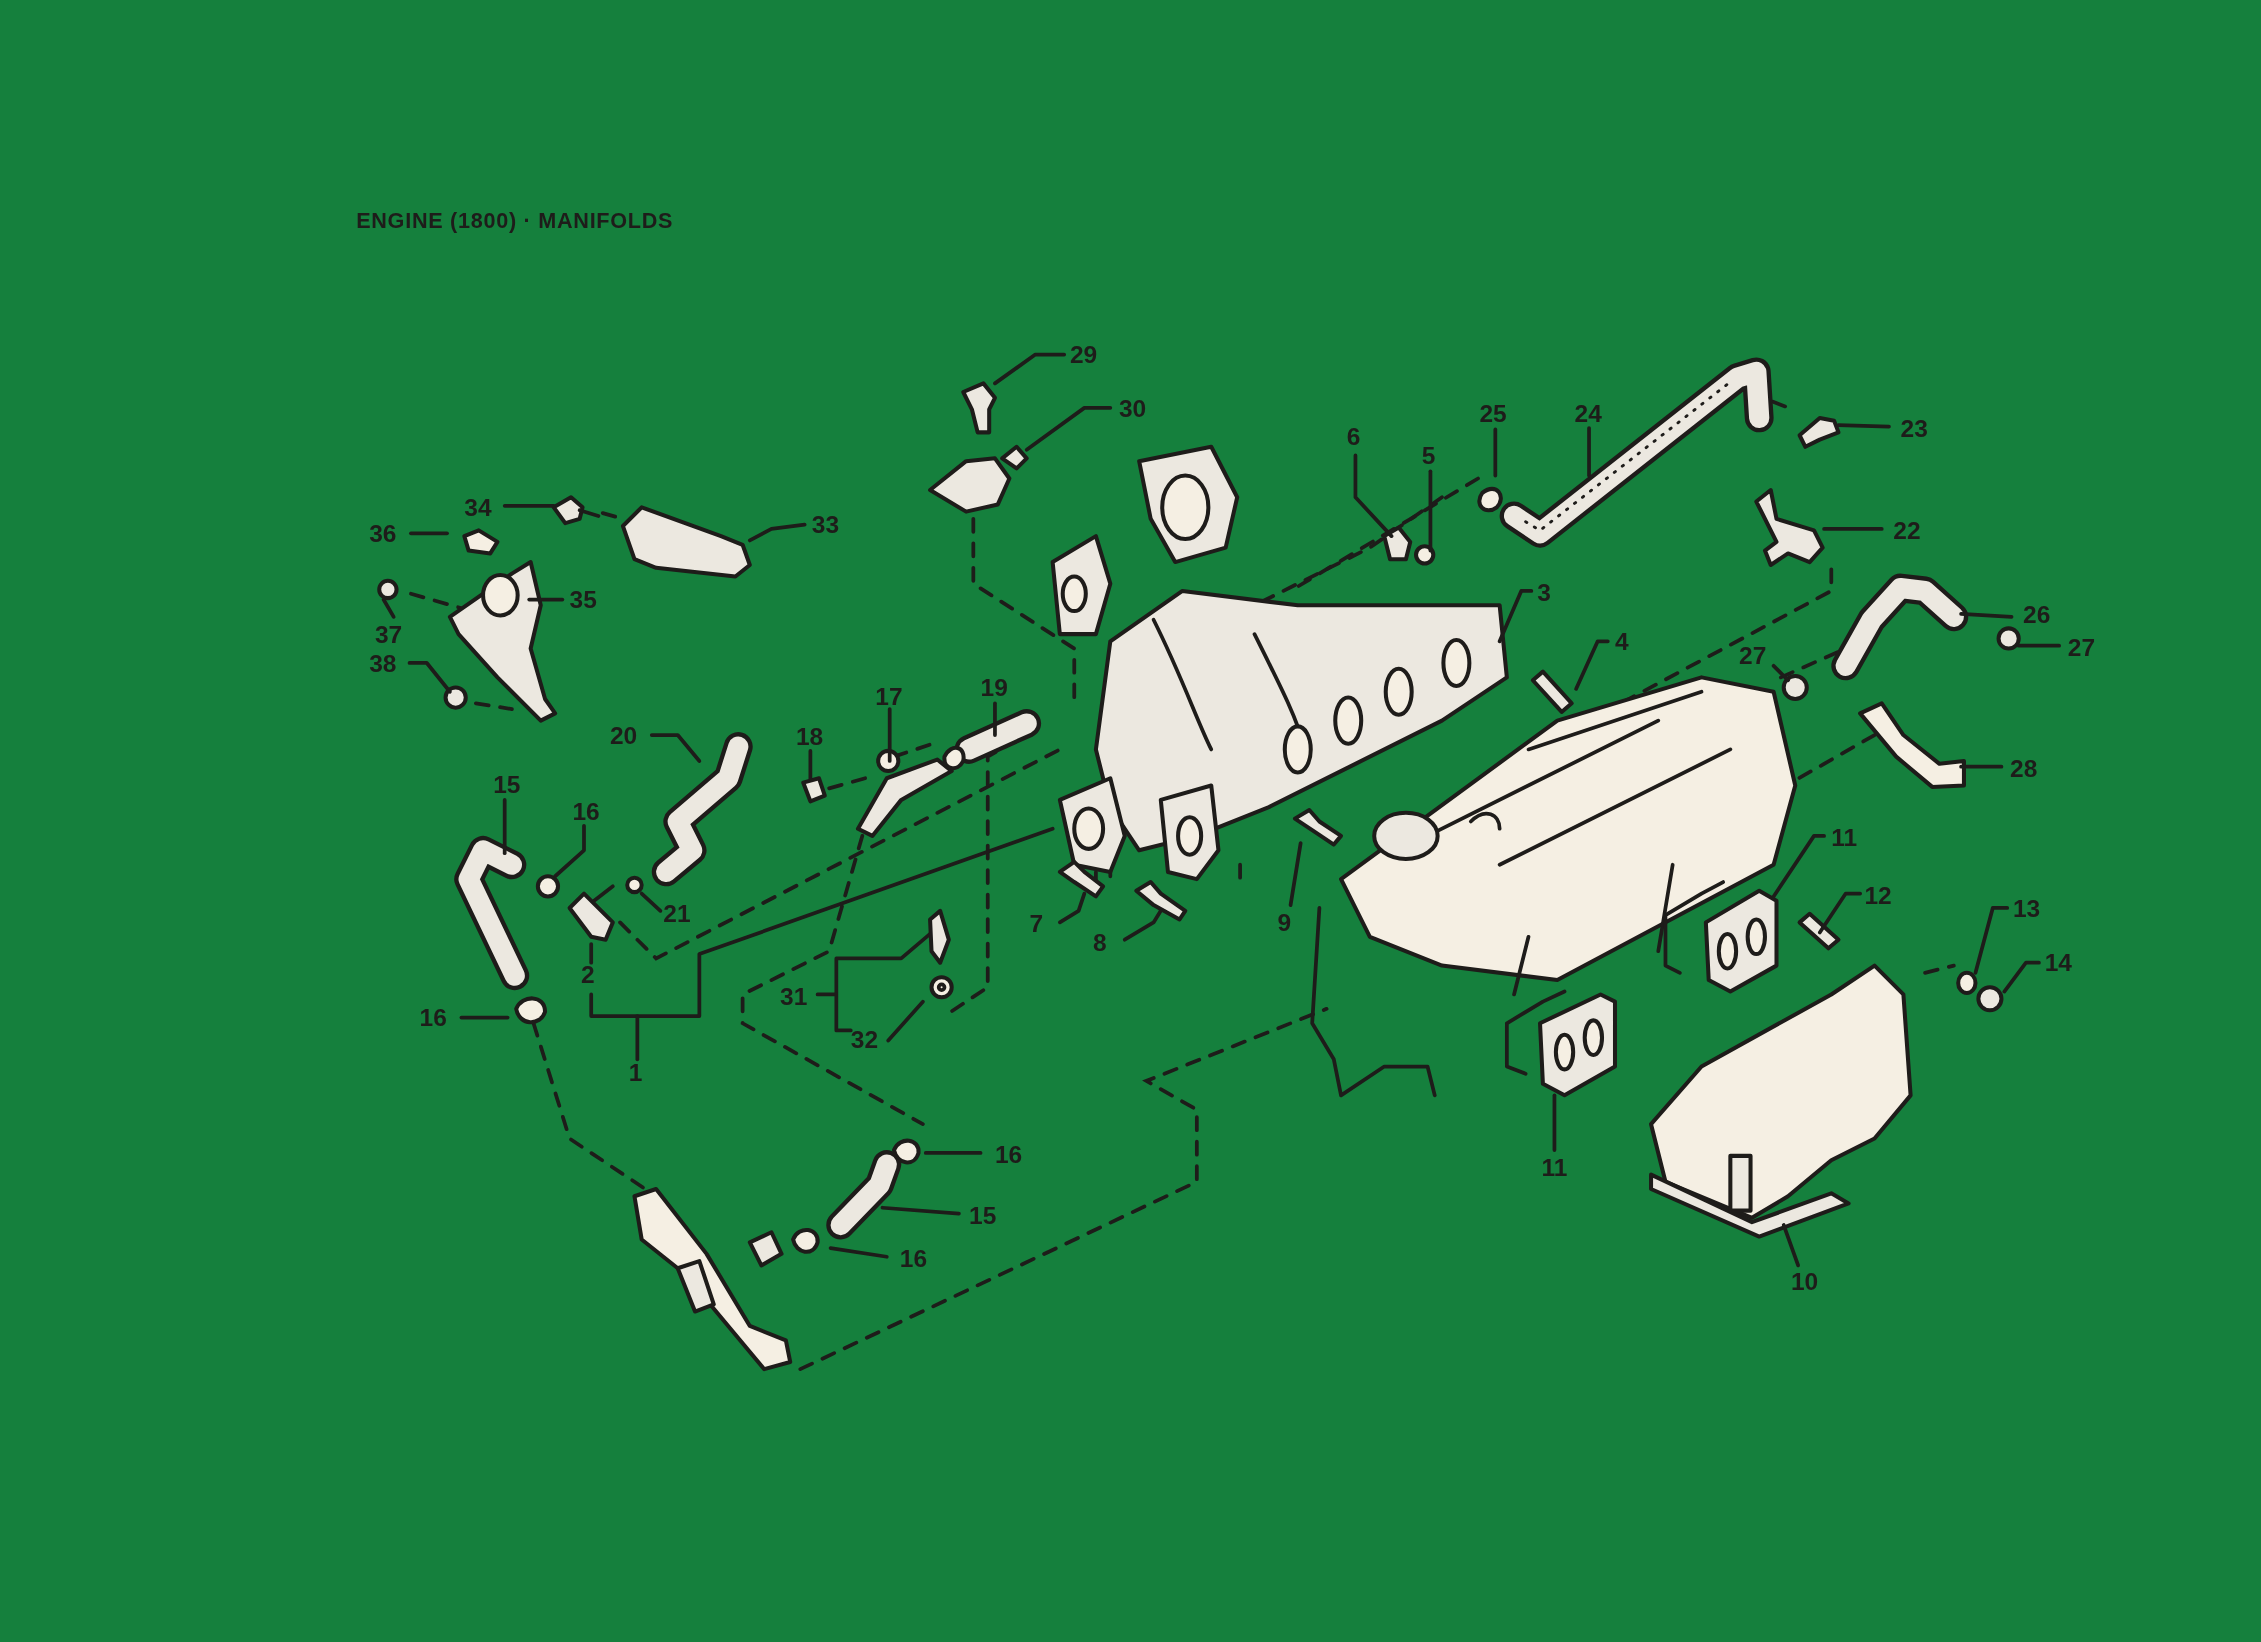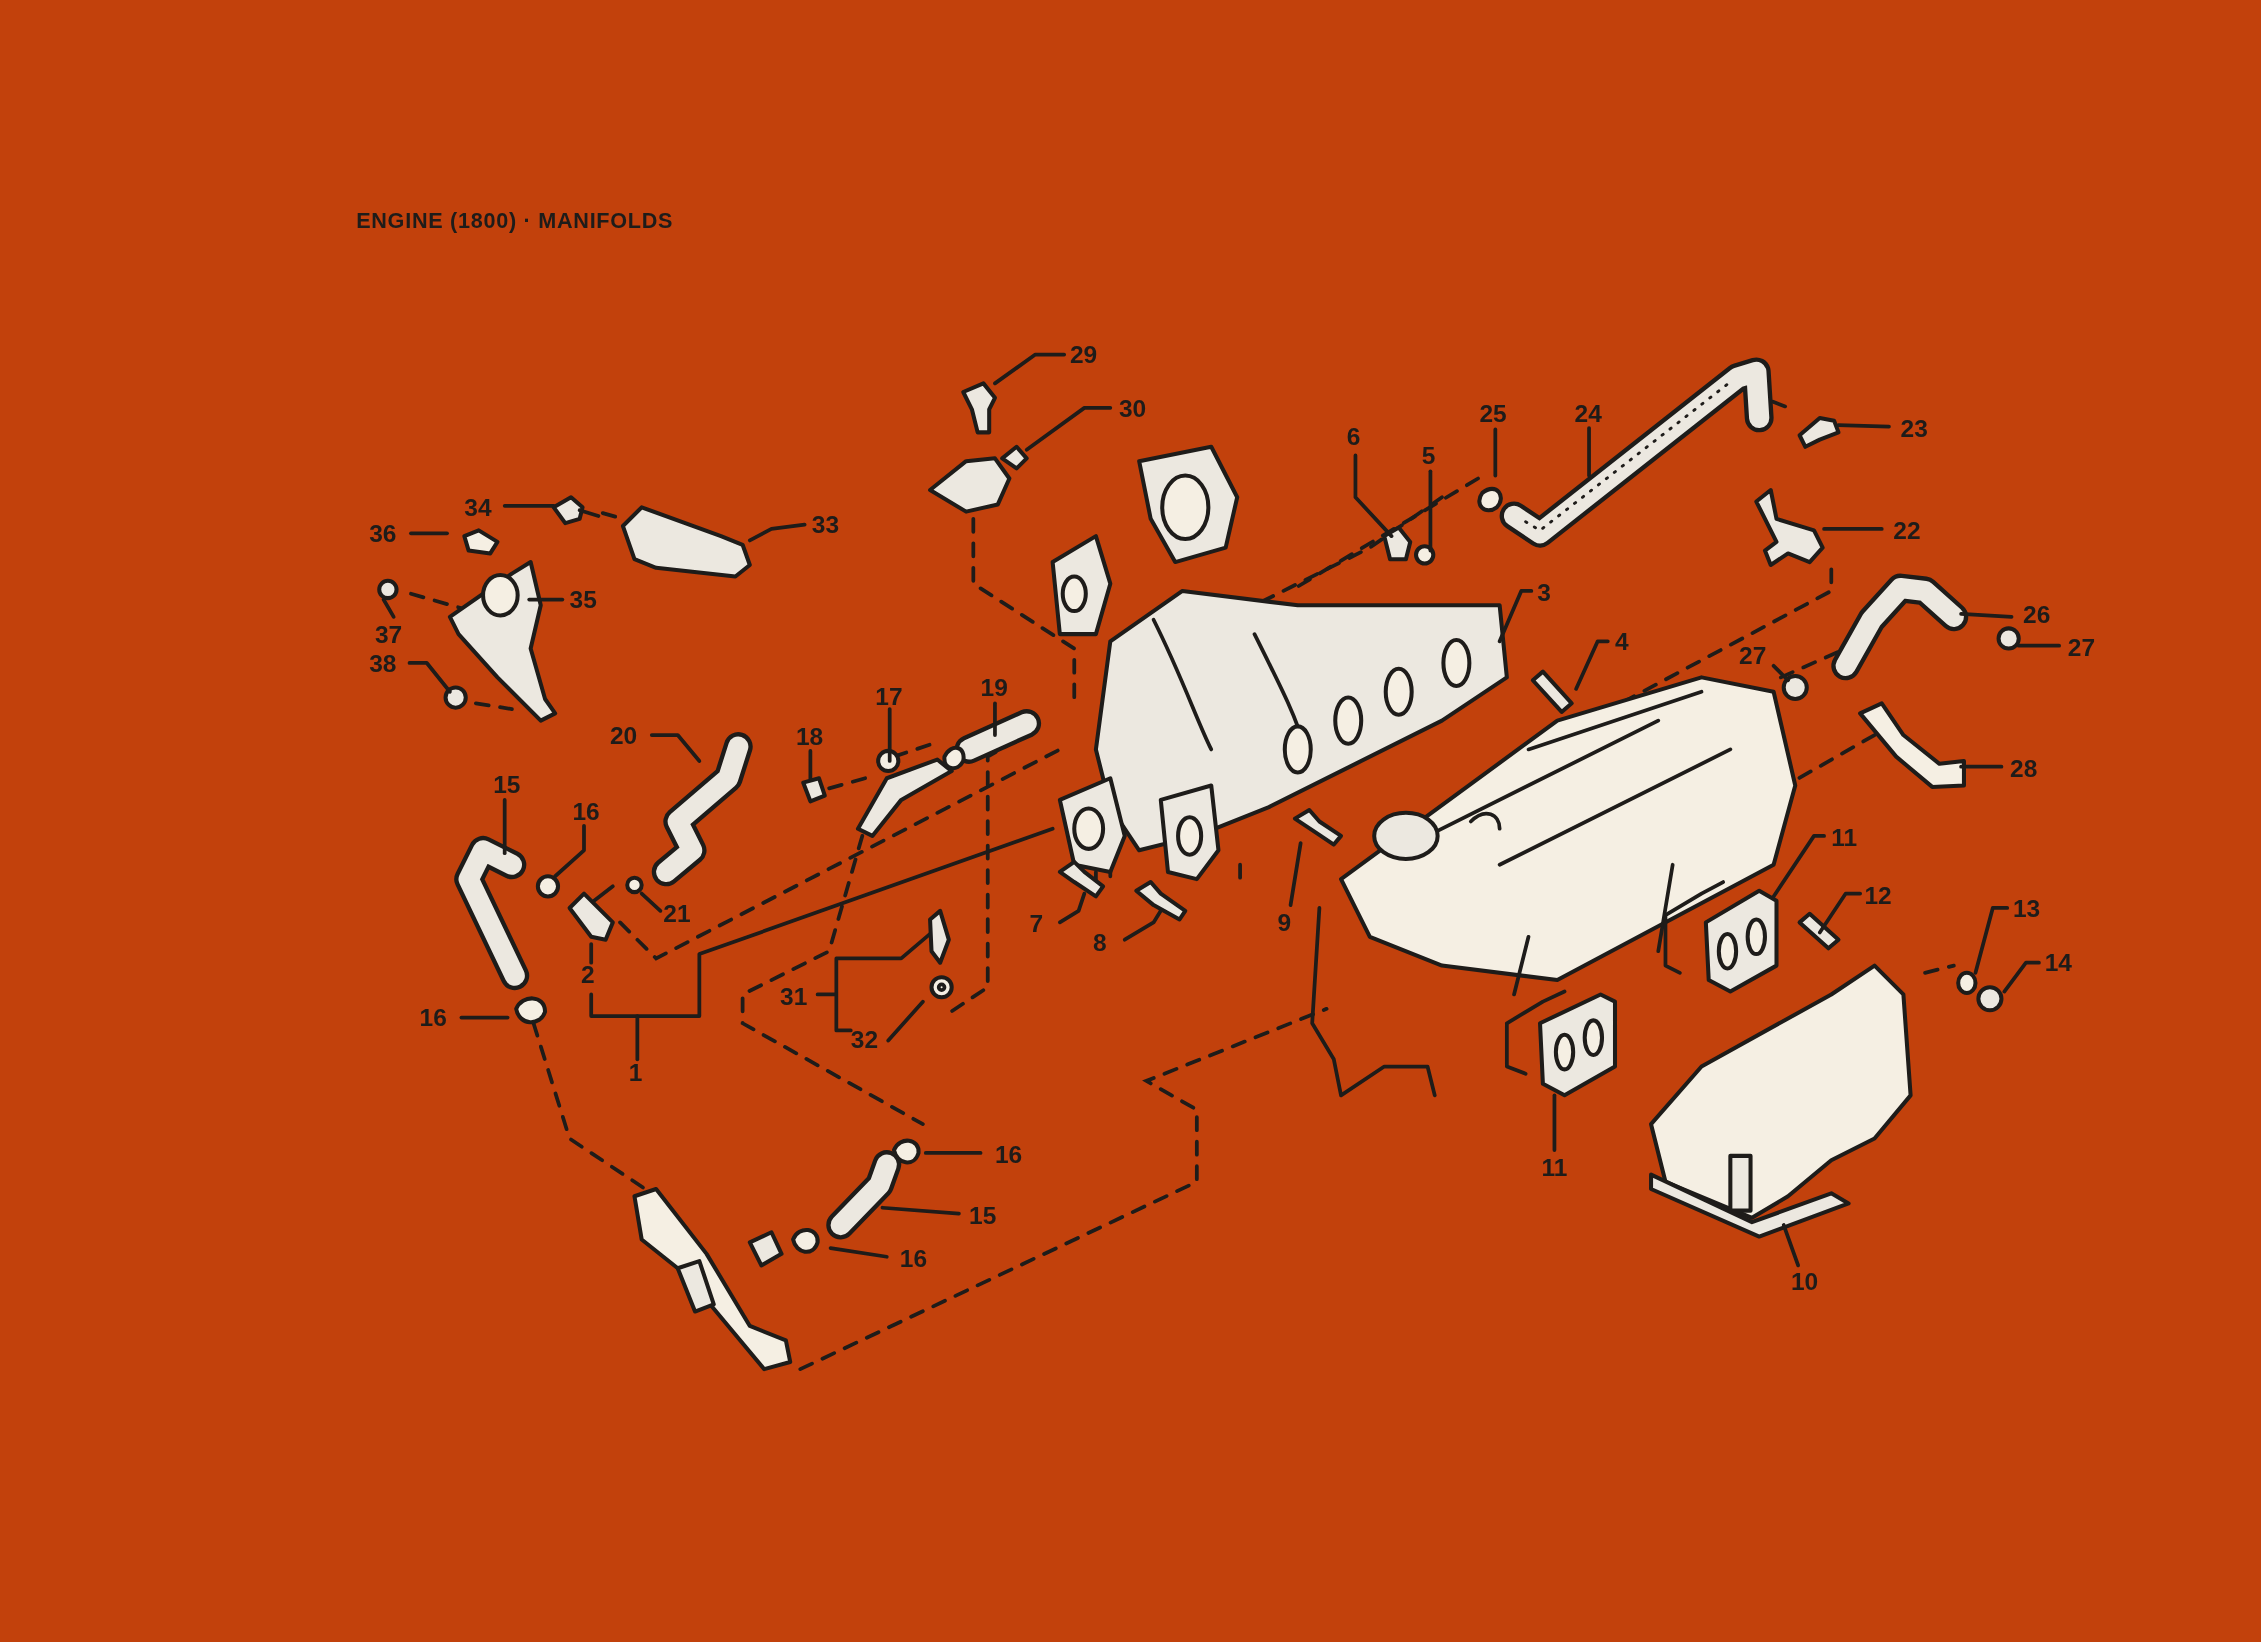--- a/index.html
+++ b/index.html
@@ -1,17 +1,17 @@
 <!DOCTYPE html>
 <html style="font-size:10.3px"><head>
 <meta charset="utf-8">
 <style>
   html, body { margin:0; padding:0; background:#f5efe3; }
   body { width:2261px; height:1643px; overflow:hidden; position:relative; }
-  #page { position:absolute; left:0; top:0; width:2261px; height:1643px; background:#c2410c; }
+  #page { position:absolute; left:0; top:0; width:2261px; height:1643px; background:#15803d; }
   svg { position:absolute; left:0; top:0; width:2261px; height:1643px; }
   .title { font-family:"Liberation Sans", sans-serif; font-weight:bold; font-size:15px; fill:#1e1c1a; letter-spacing:0.5px; }
   .lbl { font-family:"Liberation Sans", sans-serif; font-weight:bold; font-size:17px; fill:#1e1c1a; }
   .ln { stroke:#1e1c1a; stroke-width:2.6; fill:none; stroke-linecap:round; stroke-linejoin:round; }
   .part { stroke:#1e1c1a; stroke-width:2.8; fill:#ece8e0; stroke-linejoin:round; stroke-linecap:round; }
   .partw { stroke:#1e1c1a; stroke-width:2.8; fill:#f5efe3; stroke-linejoin:round; stroke-linecap:round; }
   .dash { stroke:#1e1c1a; stroke-width:2.6; fill:none; stroke-dasharray:9 8; stroke-linecap:round; }
   .hose { stroke:#1e1c1a; stroke-width:20; fill:none; stroke-linecap:round; stroke-linejoin:round; }
   .hosein { stroke:#ece8e0; stroke-width:14; fill:none; stroke-linecap:round; stroke-linejoin:round; }
   .dots { stroke:#1e1c1a; stroke-width:2; fill:none; stroke-dasharray:1 6; stroke-linecap:round; }

